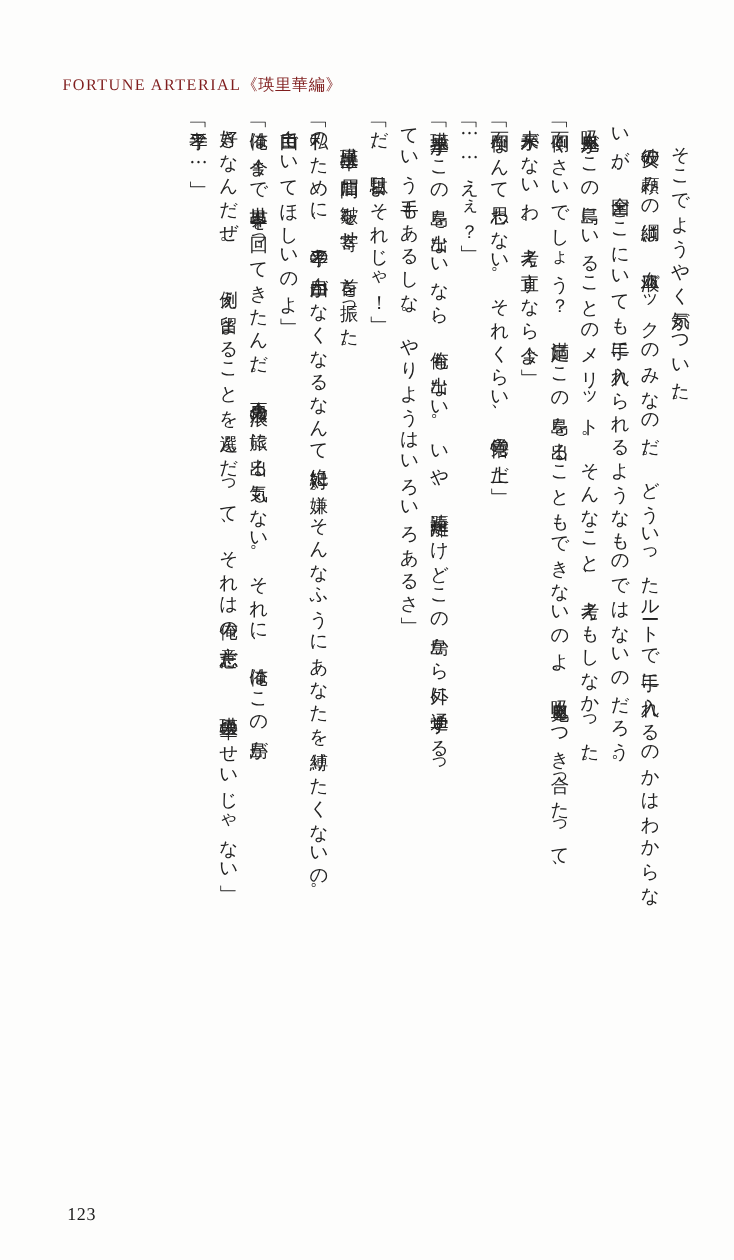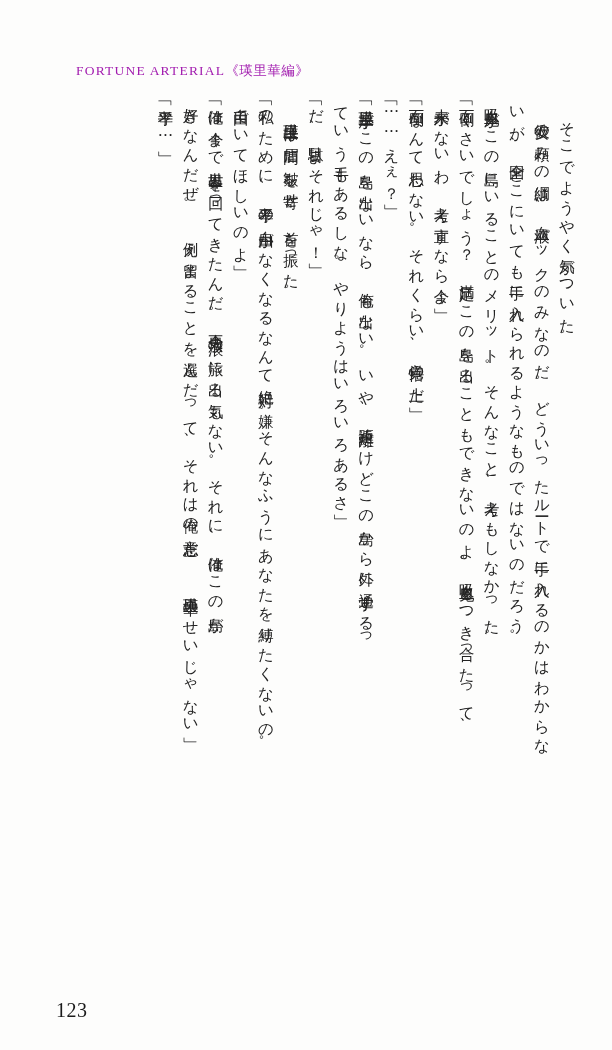--- a/index.html
+++ b/index.html
@@ -22,24 +22,23 @@
     background: #fdfdfc;
   }
 
   
   .header {
     position: absolute;
     top: 62px;
     left: 52px;
     font-size: 13.5px;
     letter-spacing: 0.6px;
-    color: #a21caf;
+    color: #7f1d1d;
     font-family: "Liberation Serif", "DejaVu Serif", serif;
     white-space: nowrap;
-    margin-left: 24px;
   }
   .header .series {
     font-variant: small-caps;
     letter-spacing: 1.2px;
   }
   .header .volume {
     font-family: "DejaVu Serif", serif;
     letter-spacing: 0.5px;
   }
 
@@ -72,21 +71,21 @@
     word-break: break-all;
   }
   .col.indent {
     padding-top: 15px;
   }
 
   .page-number {
     position: absolute;
     left: 56px;
     bottom: 28px;
-    font-size: 20px;
+    font-size: 15px;
     font-family: "Liberation Serif", "DejaVu Serif", serif;
     color: #1a1a1a;
     letter-spacing: 0.5px;
   }
 </style>
 </head>
 <body>
 
 <div class="page">
 

